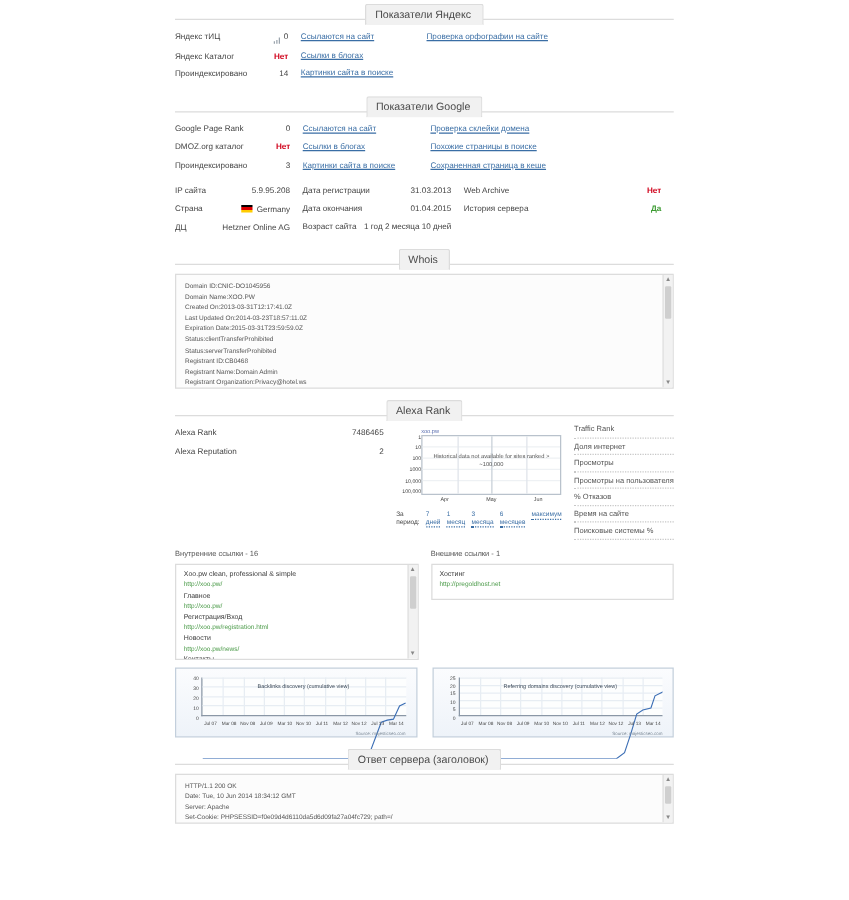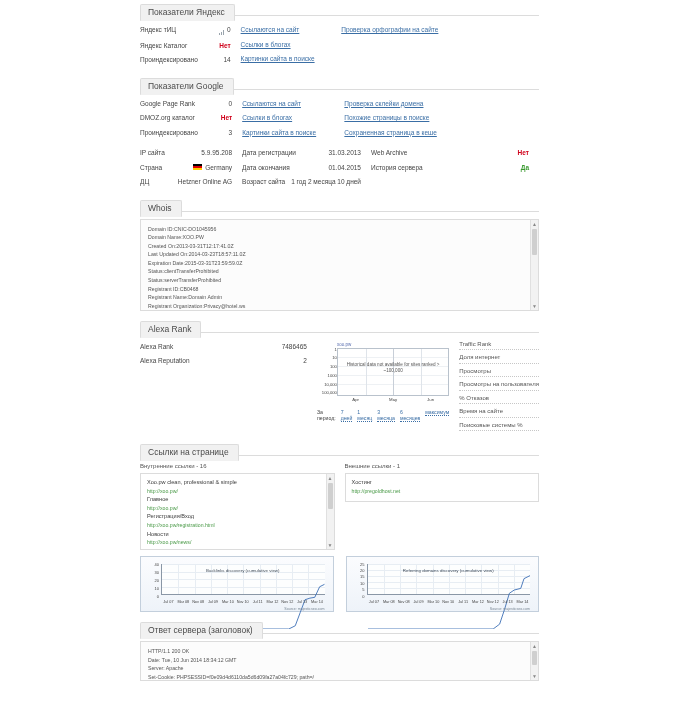--- a/index.html
+++ b/index.html
@@ -14,20 +14,21 @@
 
   .page { padding: 0 140px 0 140px; width: 679px; }
 
   
   .sec { margin-bottom: 6px; }
   .sec-head {
     position: relative;
     height: 16px;
     border-bottom: 1px solid #dcdcdc;
     margin-bottom: 7px;
+    text-align: center;
   }
   .sec-title {
     display: inline-block;
     background: #f1f1f1;
     border: 1px solid #dcdcdc;
     border-bottom: 1px solid #f1f1f1;
     padding: 2px 9px 2px 7px;
     font-size: 8.5px;
     color: #4a4a4a;
     line-height: 11px;
@@ -404,23 +405,20 @@
         <div class="arow">Просмотры</div>
         <div class="arow">Просмотры на пользователя</div>
         <div class="arow">% Отказов</div>
         <div class="arow">Время на сайте</div>
         <div class="arow">Поисковые системы %</div>
       </div>
     </div>
   </div>
 
   <div class="sec">
-    <div class="sec-head">
-      <span class="sec-title">Ссылки на странице</span>
-    </div>
     <div class="links-wrap">
       <div class="links-col">
         <div class="links-cap">Внутренние ссылки - 16</div>
         <div class="links-box">
           <div class="t">Xoo.pw clean, professional &amp; simple</div>
           <div class="u">http://xoo.pw/</div>
           <div class="t">Главное</div>
           <div class="u">http://xoo.pw/</div>
           <div class="t">Регистрация/Вход</div>
           <div class="u">http://xoo.pw/registration.html</div>

